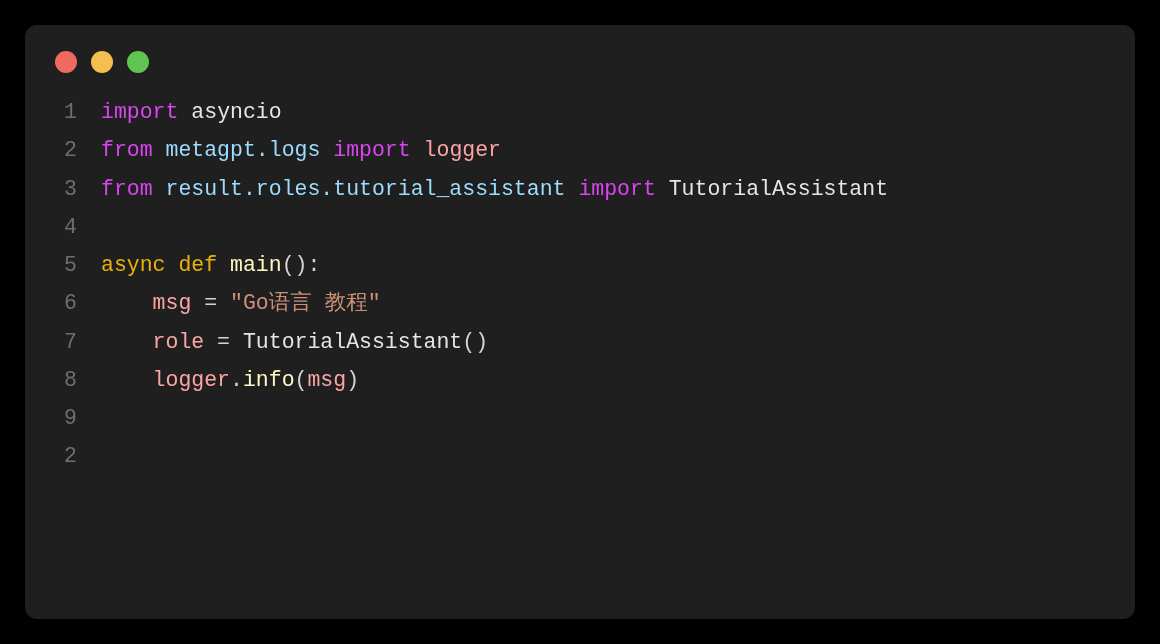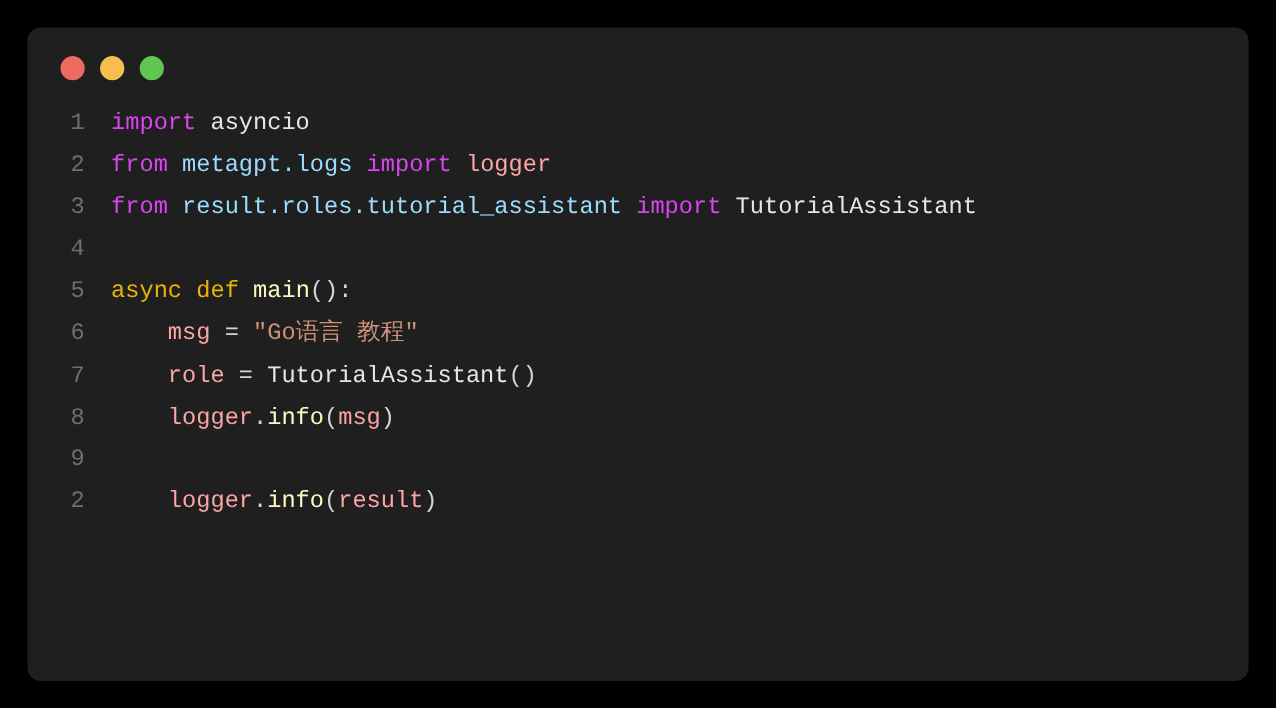--- a/index.html
+++ b/index.html
@@ -72,15 +72,15 @@
   <div class="code" id="code">
       <div class="line"><span class="lineno">1</span><span><span class="c-kw1">import</span><span class="c-op"> </span><span class="c-mod">asyncio</span></span></div>
       <div class="line"><span class="lineno">2</span><span><span class="c-kw1">from</span><span class="c-op"> </span><span class="c-mem">metagpt.logs</span><span class="c-op"> </span><span class="c-kw1">import</span><span class="c-op"> </span><span class="c-var">logger</span></span></div>
       <div class="line"><span class="lineno">3</span><span><span class="c-kw1">from</span><span class="c-op"> </span><span class="c-mem">result.roles.tutorial_assistant</span><span class="c-op"> </span><span class="c-kw1">import</span><span class="c-op"> </span><span class="c-mod">TutorialAssistant</span></span></div>
       <div class="line"><span class="lineno">4</span><span>&nbsp;</span></div>
       <div class="line"><span class="lineno">5</span><span><span class="c-kw2">async</span><span class="c-op"> </span><span class="c-kw2">def</span><span class="c-op"> </span><span class="c-fn">main</span><span class="c-op">():</span></span></div>
       <div class="line"><span class="lineno">6</span><span><span class="c-op">    </span><span class="c-var">msg</span><span class="c-op"> = </span><span class="c-str">"Go语言 教程"</span></span></div>
       <div class="line"><span class="lineno">7</span><span><span class="c-op">    </span><span class="c-var">role</span><span class="c-op"> = </span><span class="c-mod">TutorialAssistant</span><span class="c-op">()</span></span></div>
       <div class="line"><span class="lineno">8</span><span><span class="c-op">    </span><span class="c-var">logger</span><span class="c-op">.</span><span class="c-fn">info</span><span class="c-op">(</span><span class="c-var">msg</span><span class="c-op">)</span></span></div>
       <div class="line"><span class="lineno">9</span></div>
-      <div class="line"><span class="lineno">2</span><span><span class="c-op">    </span><span class="c-var">logger</span><span class="c-op">.</span><span class="c-fn">info</span><span class="c-op">(</span><span class="c-var">result</span><span class="c-op">)</span></span></div>
+      <div class="line"><span class="lineno">2</span></div>
     </div>
 </div>
 
 </body></html>

